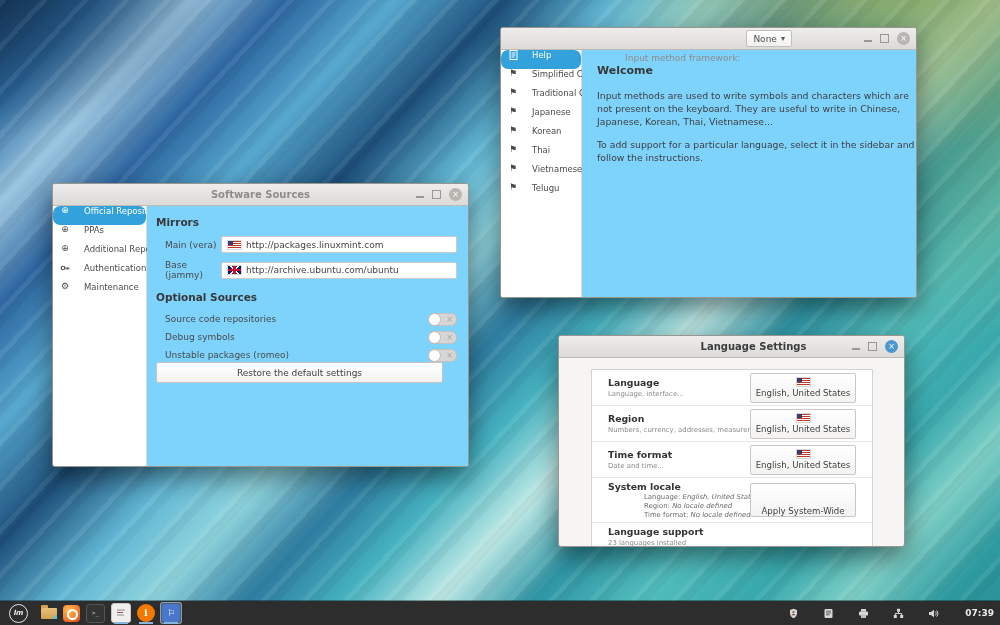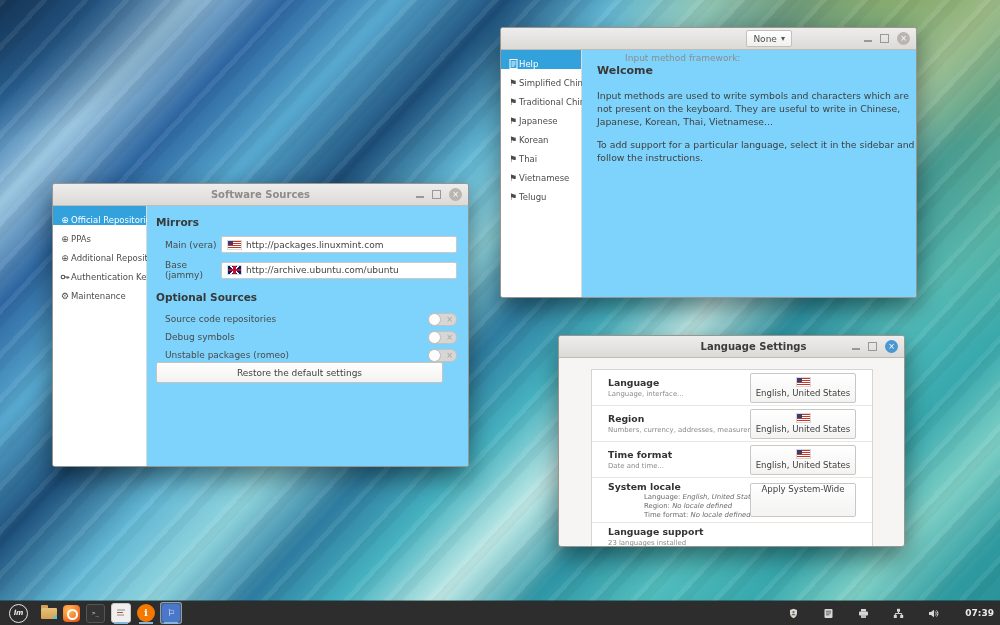--- a/index.html
+++ b/index.html
@@ -28,22 +28,22 @@
   .title-text{font-size:10px;font-weight:bold;color:#8f8c88;}
   .window.active .title-text{color:#3c3c3c;margin-left:44px;}
   .controls{position:absolute;right:6px;top:0;height:100%;display:flex;align-items:center;gap:8px;}
   .ctrl-min{width:8px;height:2px;background:#9b9894;margin-top:5px;}
   .ctrl-max{width:7px;height:7px;border:1px solid #9b9894;background:transparent;}
   .ctrl-close{width:13px;height:13px;border-radius:50%;background:#b9b5b0;
     color:#fff;font-size:8px;line-height:13px;text-align:center;}
   .window.active .ctrl-close{background:#4a97d2;}
   .win-body{display:flex;height:calc(100% - 22px);}
   .sidebar{background:#fff;border-right:1px solid #dcdbd9;flex:none;}
-  .side-item{height:19px;display:flex;align-items:flex-end;gap:1px;padding-left:7px;
-    font-size:8.5px;color:#4c4c4c;white-space:nowrap;cursor:default;}
+  .side-item{height:19px;display:flex;align-items:flex-start;gap:14px;padding-left:7px;
+    font-size:8.5px;color:#4c4c4c;white-space:nowrap;cursor:default;border-radius:7px;}
   .side-item.selected{background:#33a1dc;color:#fff;}
   .side-icon{flex:none;display:inline-flex;align-items:center;justify-content:center;
     width:10px;font-size:9px;line-height:1;}
   .content{flex:1;background:#7dd3fc;}
 
   
   .win-input{left:500px;top:27px;width:415px;height:269px;}
   .tb-center{display:flex;align-items:center;gap:6px;}
   .tb-label{font-size:9px;color:#8f8c88;margin-top:38px;}
   .dd-btn{height:15px;padding:0 6px;background:linear-gradient(#fff,#f1f0ef);
@@ -98,21 +98,21 @@
   .lang-row:last-child{border-bottom:none;}
   .lr-left{min-width:0;}
   .lr-title{font-size:9.3px;font-weight:bold;color:#333;}
   .lr-sub{font-size:6.9px;color:#8a8a8a;white-space:nowrap;overflow:hidden;margin-top:2px;}
   .lr-line{font-size:6.9px;color:#6a6a6a;margin-top:1px;white-space:nowrap;margin-left:36px;}
   .lr-line i{color:#6a6a6a;}
   .lang-btn{flex:none;width:104px;background:linear-gradient(#fff,#f4f3f2);
     border:1px solid #c9c7c5;border-radius:2px;display:flex;flex-direction:column;
     align-items:center;justify-content:center;gap:2px;}
   .lang-btn .btn-txt{font-size:8.6px;color:#3f3f3f;white-space:nowrap;}
-  .h28{height:28px;} .h32{height:32px;justify-content:flex-start;margin-left:20px;} .h20{height:20px;width:112px;}
+  .h28{height:28px;} .h32{height:32px;justify-content:flex-end;margin-left:20px;} .h20{height:20px;width:112px;}
   .row35{height:35px;} .row44{height:44px;} .row26{height:26px;}
 
   
   .taskbar{position:absolute;left:0;bottom:0;width:1000px;height:24px;background:#2d2d2d;
     display:flex;align-items:center;box-shadow:0 -1px 0 rgba(0,0,0,.35);}
   .menu-btn{width:17px;height:17px;border:1px solid #e6e6e6;border-radius:50%;
     margin-left:9px;display:flex;align-items:center;justify-content:center;
     font-size:7px;font-weight:bold;font-style:italic;color:#eee;flex:none;}
   .launchers{display:flex;align-items:center;gap:6px;margin-left:13px;}
   .task-items{display:flex;align-items:center;gap:3px;margin-left:5px;}

